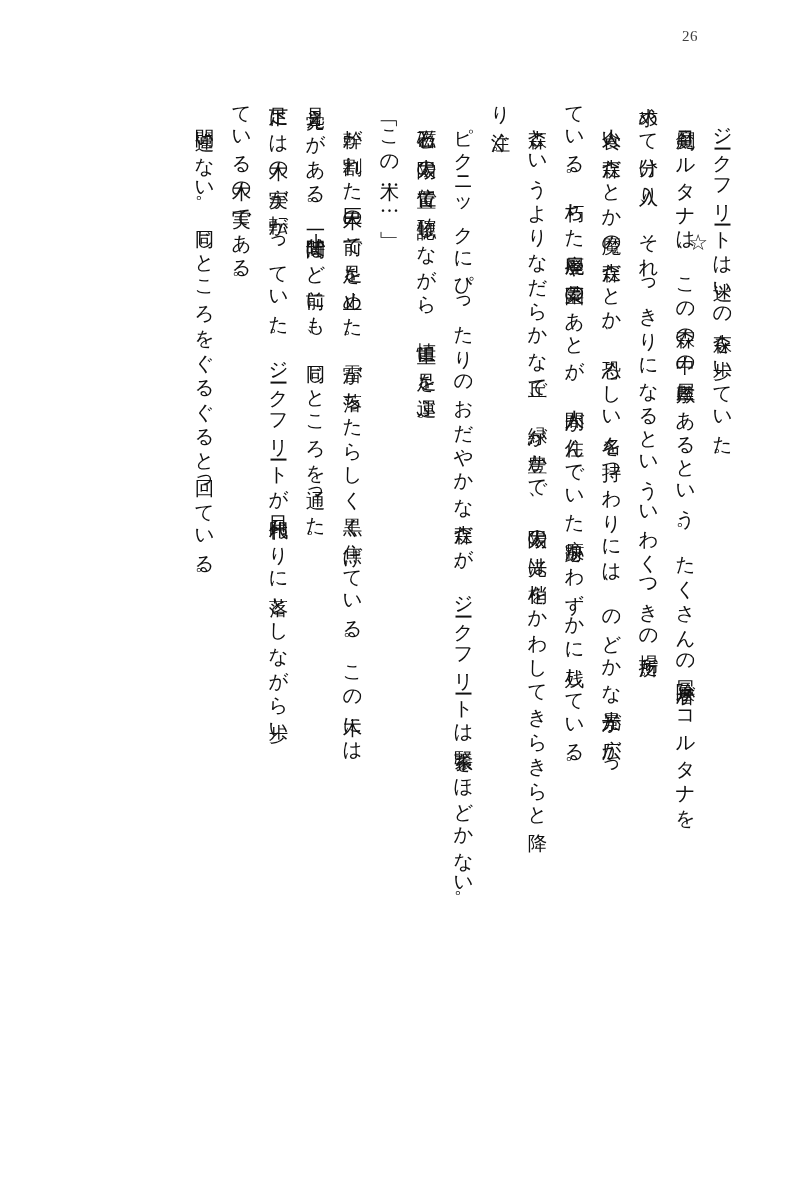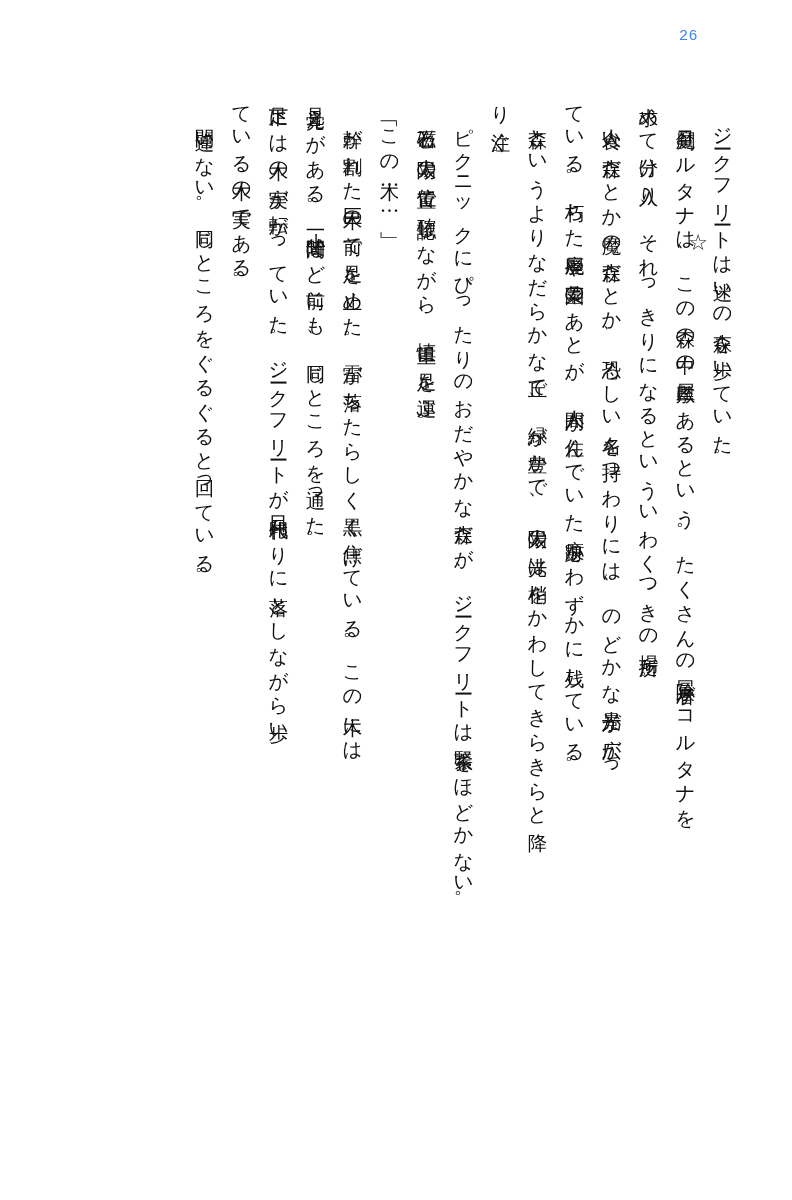--- a/index.html
+++ b/index.html
@@ -14,22 +14,22 @@
     background: #ffffff;
     overflow: hidden;
     font-family: "DejaVu Serif", "Liberation Serif", serif;
     color: #111111;
   }
   .page-number {
     position: absolute;
     top: 28px;
     right: 94px;
     font-size: 15px;
-    font-family: Liberation Mono, monospace;
-    color: #3b82f6;
+    font-family: Liberation Serif, serif;
+    color: #404040;
     letter-spacing: 0.5px;
   }
   .ornament {
     position: absolute;
     top: 232px;
     right: 84px;
     font-size: 22px;
     line-height: 1;
     color: #111111;
   }

